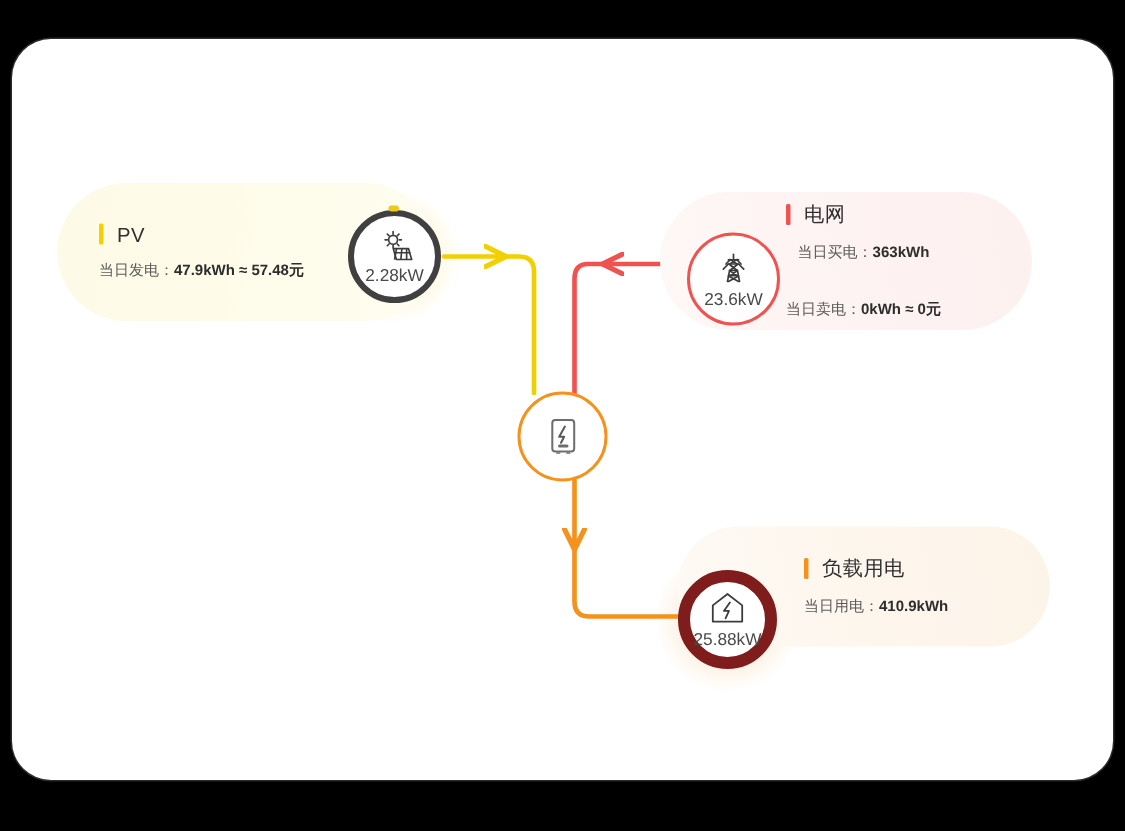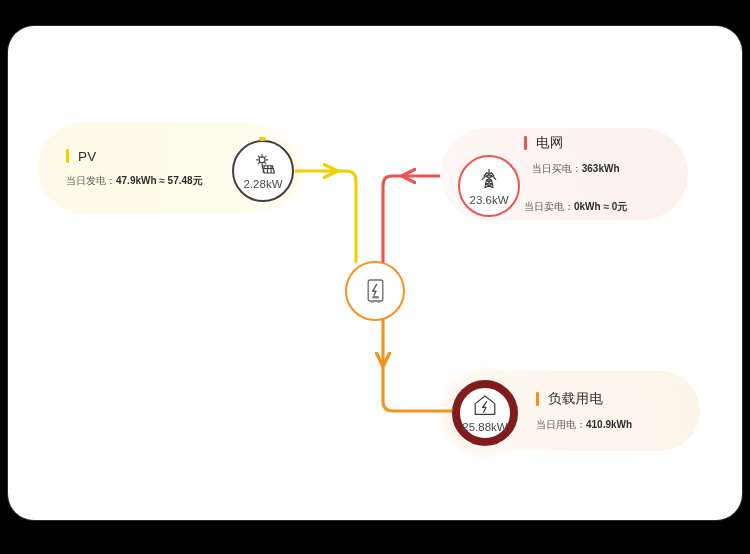--- a/index.html
+++ b/index.html
@@ -108,21 +108,21 @@
     width: 248px;
     height: 92px;
     background: linear-gradient(260deg, #fdf1f0 0%, #fdf3f2 50%, #fef8f7 100%);
   }
   #card-grid .card-body { left: 84px; }
   #card-grid .accent-bar { background: #ef5350; }
 
   
   #card-load {
     left: 452px;
-    top: 371px;
+    top: 351px;
     width: 248px;
     height: 80px;
     background: linear-gradient(260deg, #fdf4e9 0%, #fdf6ed 50%, #fefaf4 100%);
     border-radius: 40px;
   }
   #card-load .card-body { left: 84px; }
   #card-load .accent-bar { background: #f5921e; }
 
   
   .node {
@@ -144,21 +144,21 @@
     color: #4a4a4a;
     margin-top: 3px;
     white-space: nowrap;
   }
 
   #node-pv {
     left: 232px;
     top: 140px;
     width: 62px;
     height: 62px;
-    border: 2px solid #404040;
+    border: 4px solid #404040;
   }
   #node-pv .node-value { margin-top: 2px; }
 
   #node-grid {
     left: 458px;
     top: 155px;
     width: 62px;
     height: 62px;
     border: 2px solid #ef5350;
   }

